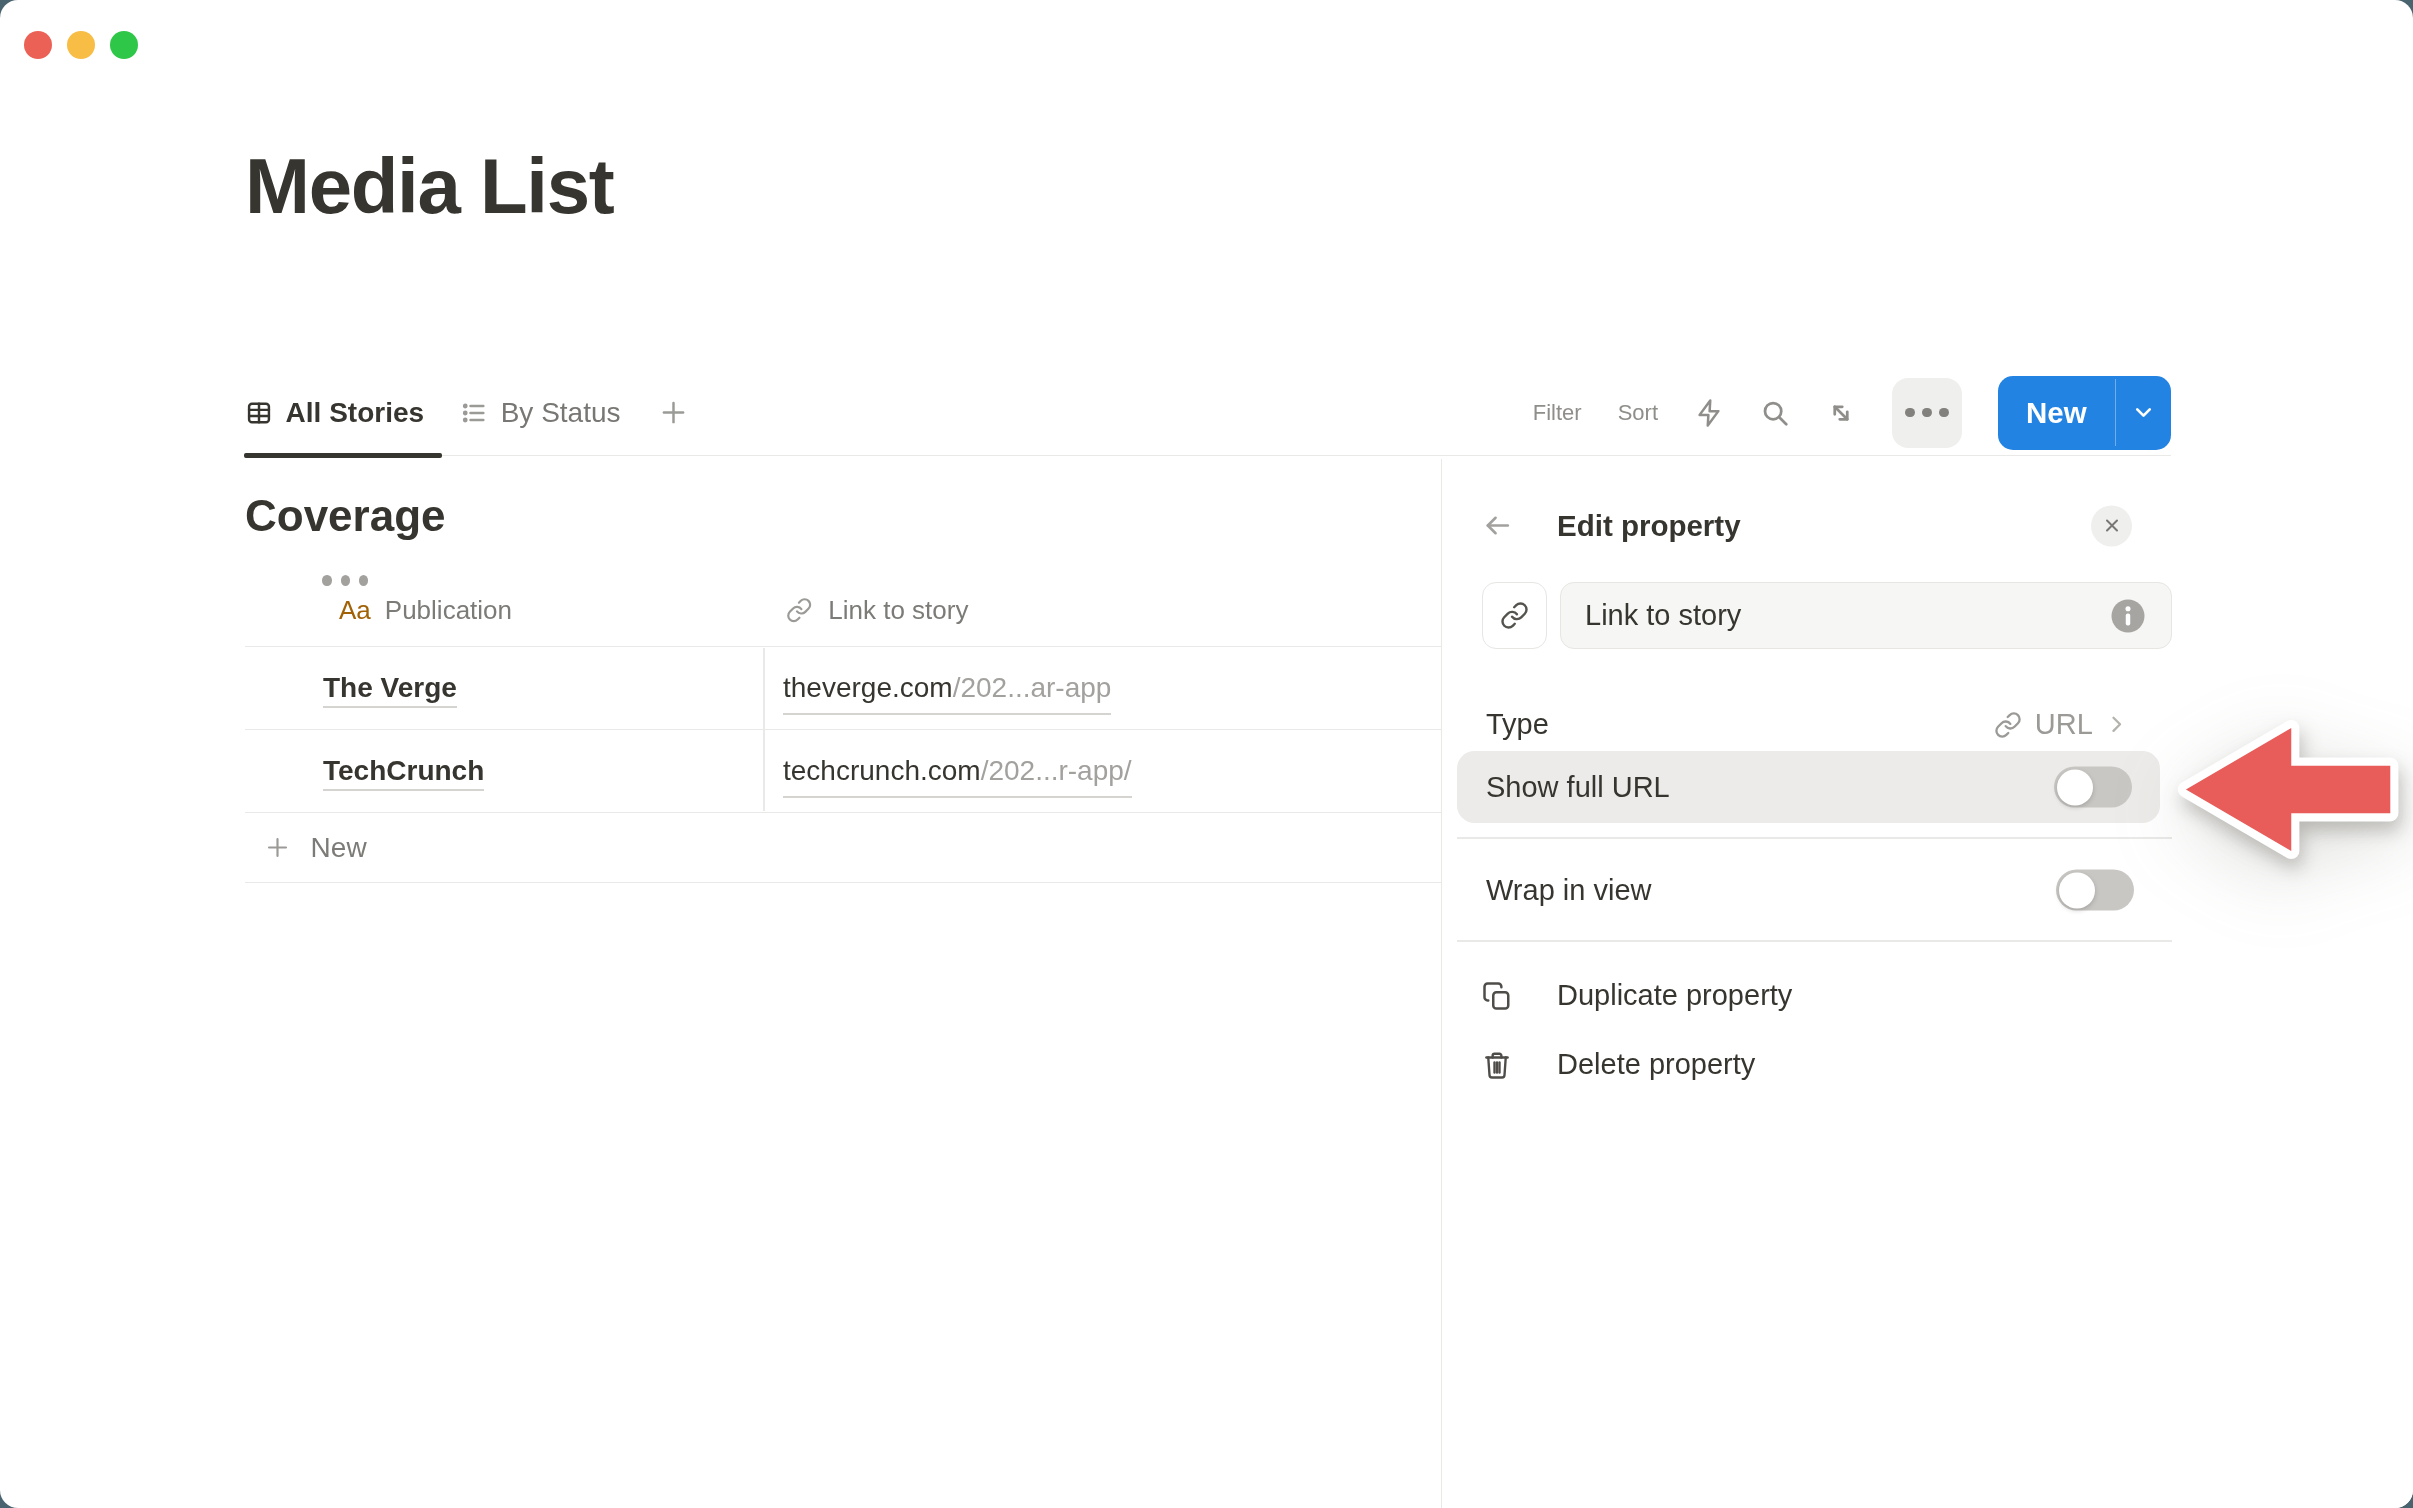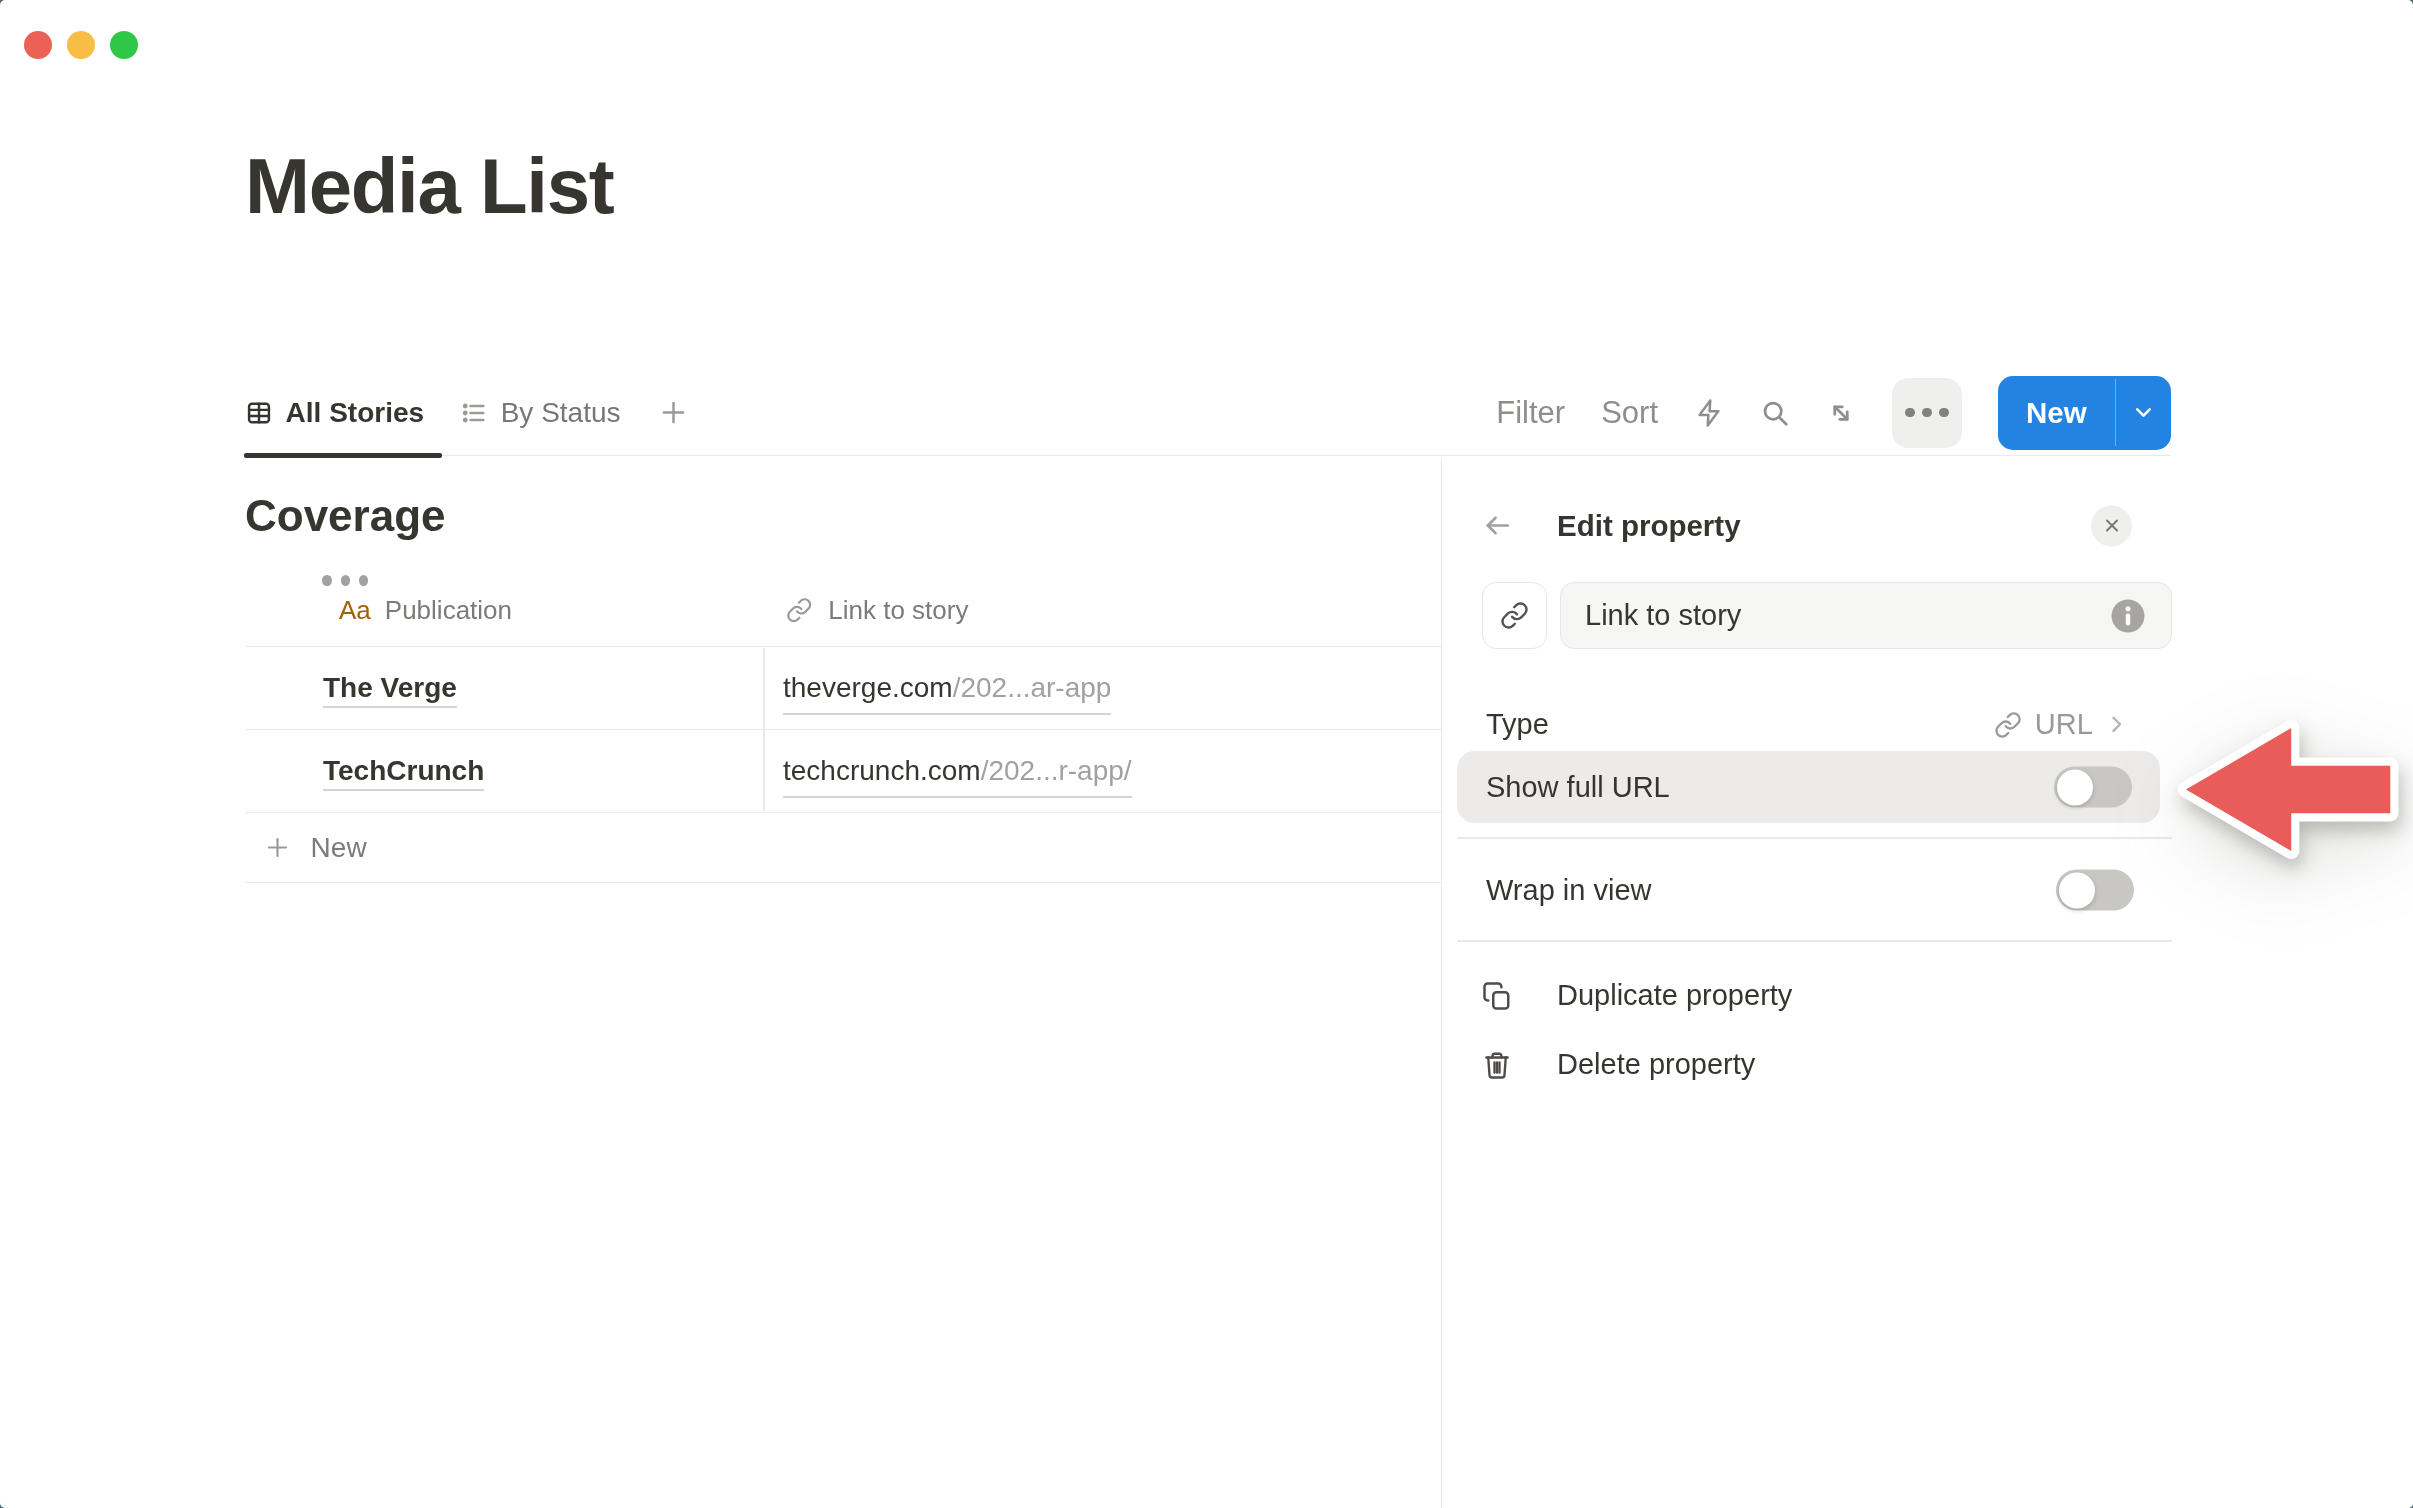--- a/index.html
+++ b/index.html
@@ -1,17 +1,17 @@
 <!DOCTYPE html>
 <html style="--accent: #2383e2;font-size:10px"><head>
 <meta charset="utf-8">
 <style>
   html,body{margin:0;padding:0;background:#49646f;width:2413px;height:1508px;overflow:hidden;
     font-family:"Liberation Sans","DejaVu Sans",sans-serif;-webkit-font-smoothing:antialiased;}
-  .window{position:absolute;inset:0;background:#ffffff;border-radius:5px;overflow:hidden;}
+  .window{position:absolute;inset:0;background:#ffffff;border-radius:18px;overflow:hidden;}
 
   
   .lights{position:absolute;top:31px;left:24px;display:flex;gap:15px;}
   .light{width:28px;height:28px;border-radius:50%;}
   .light.red{background:#ec6156;}
   .light.yellow{background:#f7bd45;}
   .light.green{background:#2fc748;}
 
   
   .page-title{position:absolute;left:245px;top:146px;margin:0;font-size:78px;font-weight:700;
@@ -25,21 +25,21 @@
     font-size:28px;color:#787774;background:none;border:none;padding:0;}
   .tab .ticon{width:28px;height:28px;color:#9b9a97;}
   .tab.active{color:#37352f;font-weight:700;}
   .tab.active .ticon{color:#37352f;}
   .tab.active::after{content:"";position:absolute;left:-1.3px;right:-17.6px;bottom:-3.1px;height:5px;
     background:#37352f;border-radius:1.9px;}
   .addview{background:none;border:none;padding:0;width:33px;height:33px;color:#9b9a97;cursor:pointer;}
   .addview svg{width:33px;height:33px;}
 
   .controls{display:flex;align-items:center;gap:36px;}
-  .ctl-text{background:none;border:none;padding:0;font-size:31px;color:#8f8e8a;cursor:pointer;font-family:inherit;}
+  .ctl-text{background:none;border:none;padding:0;font-size:22px;color:#8f8e8a;cursor:pointer;font-family:inherit;}
   .ctl-icon{background:none;border:none;padding:0;width:30px;height:30px;color:#8f8e8a;cursor:pointer;}
   .ctl-icon svg{width:30px;height:30px;}
   .more-btn{width:70px;height:70px;border:none;border-radius:16.3px;background:#efefed;cursor:pointer;
     display:flex;align-items:center;justify-content:center;gap:7.5px;}
   .more-btn i{width:9.4px;height:9.4px;border-radius:50%;background:#82817e;}
   .new-btn{display:flex;align-items:stretch;height:74px;border:none;border-radius:15px;
     background:var(--accent,#2383e2);cursor:pointer;padding:0;overflow:hidden;}
   .new-btn .nlabel{display:flex;align-items:center;padding:0 28px;font-size:29.5px;font-weight:600;color:#fff;font-family:inherit;}
   .new-btn .nsep{width:1.3px;background:rgba(255,255,255,.35);margin:3.8px 0;}
   .new-btn .ncar{display:flex;align-items:center;justify-content:center;width:55px;color:#fff;}

